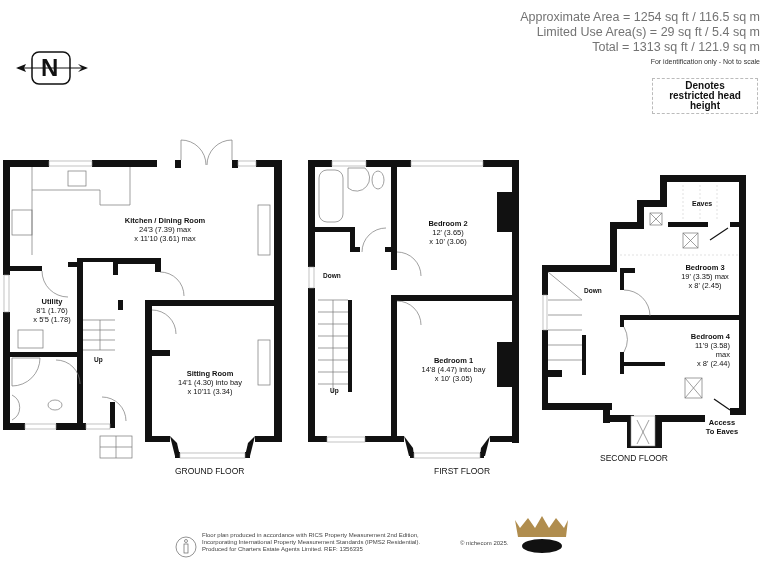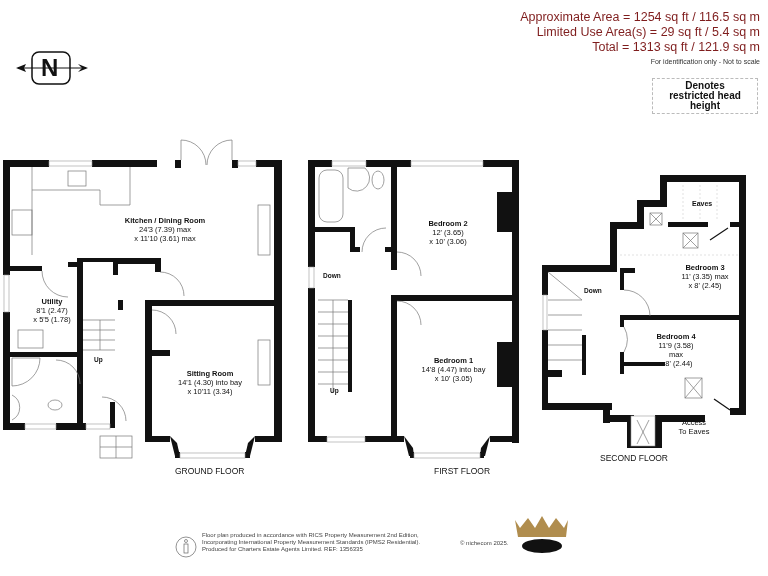--- a/index.html
+++ b/index.html
@@ -1,18 +1,18 @@
 <!DOCTYPE html>
 <html><head>
 <meta charset="utf-8">
 <style>
   html,body{margin:0;padding:0;background:#fff;}
   body{width:768px;height:576px;position:relative;overflow:hidden;font-family:"Liberation Sans",sans-serif;color:#111;}
   .abs{position:absolute;}
-  .area{right:8px;text-align:right;font-size:12.5px;line-height:15px;color:#7f1d1d;}
+  .area{right:8px;text-align:right;font-size:12.5px;line-height:15px;color:#737373;}
   .note{right:8px;font-size:7px;color:#333;}
   .legend{left:652px;top:78px;width:104px;height:34px;border:1px dashed #bbb;font-size:10px;font-weight:bold;text-align:center;line-height:10px;display:flex;align-items:center;justify-content:center;}
   .room{font-size:7.5px;text-align:center;line-height:9px;}
   .room b{display:block;font-size:7.5px;}
   .floor-label{font-size:8.5px;font-weight:normal;}
   .small{font-size:6.5px;font-weight:bold;}
   .footer{left:202px;top:532px;font-size:6px;line-height:7.2px;color:#444;}
   svg{position:absolute;left:0;top:0;}
 </style>
 </head>
@@ -240,21 +240,21 @@
   </g>
 </svg>
 
 <div class="abs room" style="left:110px;top:216px;width:110px;">
   <b>Kitchen / Dining Room</b>
   <div>24'3 (7.39) max</div>
   <div>x 11'10 (3.61) max</div>
 </div>
 <div class="abs room" style="left:22px;top:297px;width:60px;">
   <b>Utility</b>
-  <div>8'1 (2.47)</div>
+  <div>8'1 (1.76)</div>
   <div>x 5'5 (1.78)</div>
 </div>
 <div class="abs room" style="left:165px;top:369px;width:90px;">
   <b>Sitting Room</b>
   <div>14'1 (4.30) into bay</div>
   <div>x 10'11 (3.34)</div>
 </div>
 <div class="abs small" style="left:94px;top:356px;">Up</div>
 <div class="abs floor-label" style="left:175px;top:466px;">GROUND FLOOR</div>
 
@@ -268,31 +268,31 @@
   <div>14'8 (4.47) into bay</div>
   <div>x 10' (3.05)</div>
 </div>
 <div class="abs small" style="left:323px;top:272px;">Down</div>
 <div class="abs small" style="left:330px;top:387px;">Up</div>
 <div class="abs floor-label" style="left:434px;top:466px;">FIRST FLOOR</div>
 
 <div class="abs small" style="left:692px;top:200px;font-size:7px;">Eaves</div>
 <div class="abs room" style="left:670px;top:263px;width:70px;">
   <b>Bedroom 3</b>
-  <div>11' (3.35) max</div>
+  <div>19' (3.35) max</div>
   <div>x 8' (2.45)</div>
 </div>
-<div class="abs room" style="left:646px;top:332px;width:60px;">
+<div class="abs room" style="left:670px;top:332px;width:60px;text-align:right;">
   <b>Bedroom 4</b>
   <div>11'9 (3.58)</div>
   <div>max</div>
   <div>x 8' (2.44)</div>
 </div>
 <div class="abs small" style="left:584px;top:287px;">Down</div>
-<div class="abs room" style="left:676px;top:418px;width:36px;font-weight:normal;">
+<div class="abs room" style="left:704px;top:418px;width:36px;font-weight:bold;">
   <div>Access</div>
   <div>To Eaves</div>
 </div>
 <div class="abs floor-label" style="left:600px;top:453px;">SECOND FLOOR</div>
 
 <div class="abs footer">
   <div>Floor plan produced in accordance with RICS Property Measurement 2nd Edition,</div>
   <div>Incorporating International Property Measurement Standards (IPMS2 Residential).</div>
   <div>Produced for Charters Estate Agents Limited.   REF: 1356335</div>
 </div>

